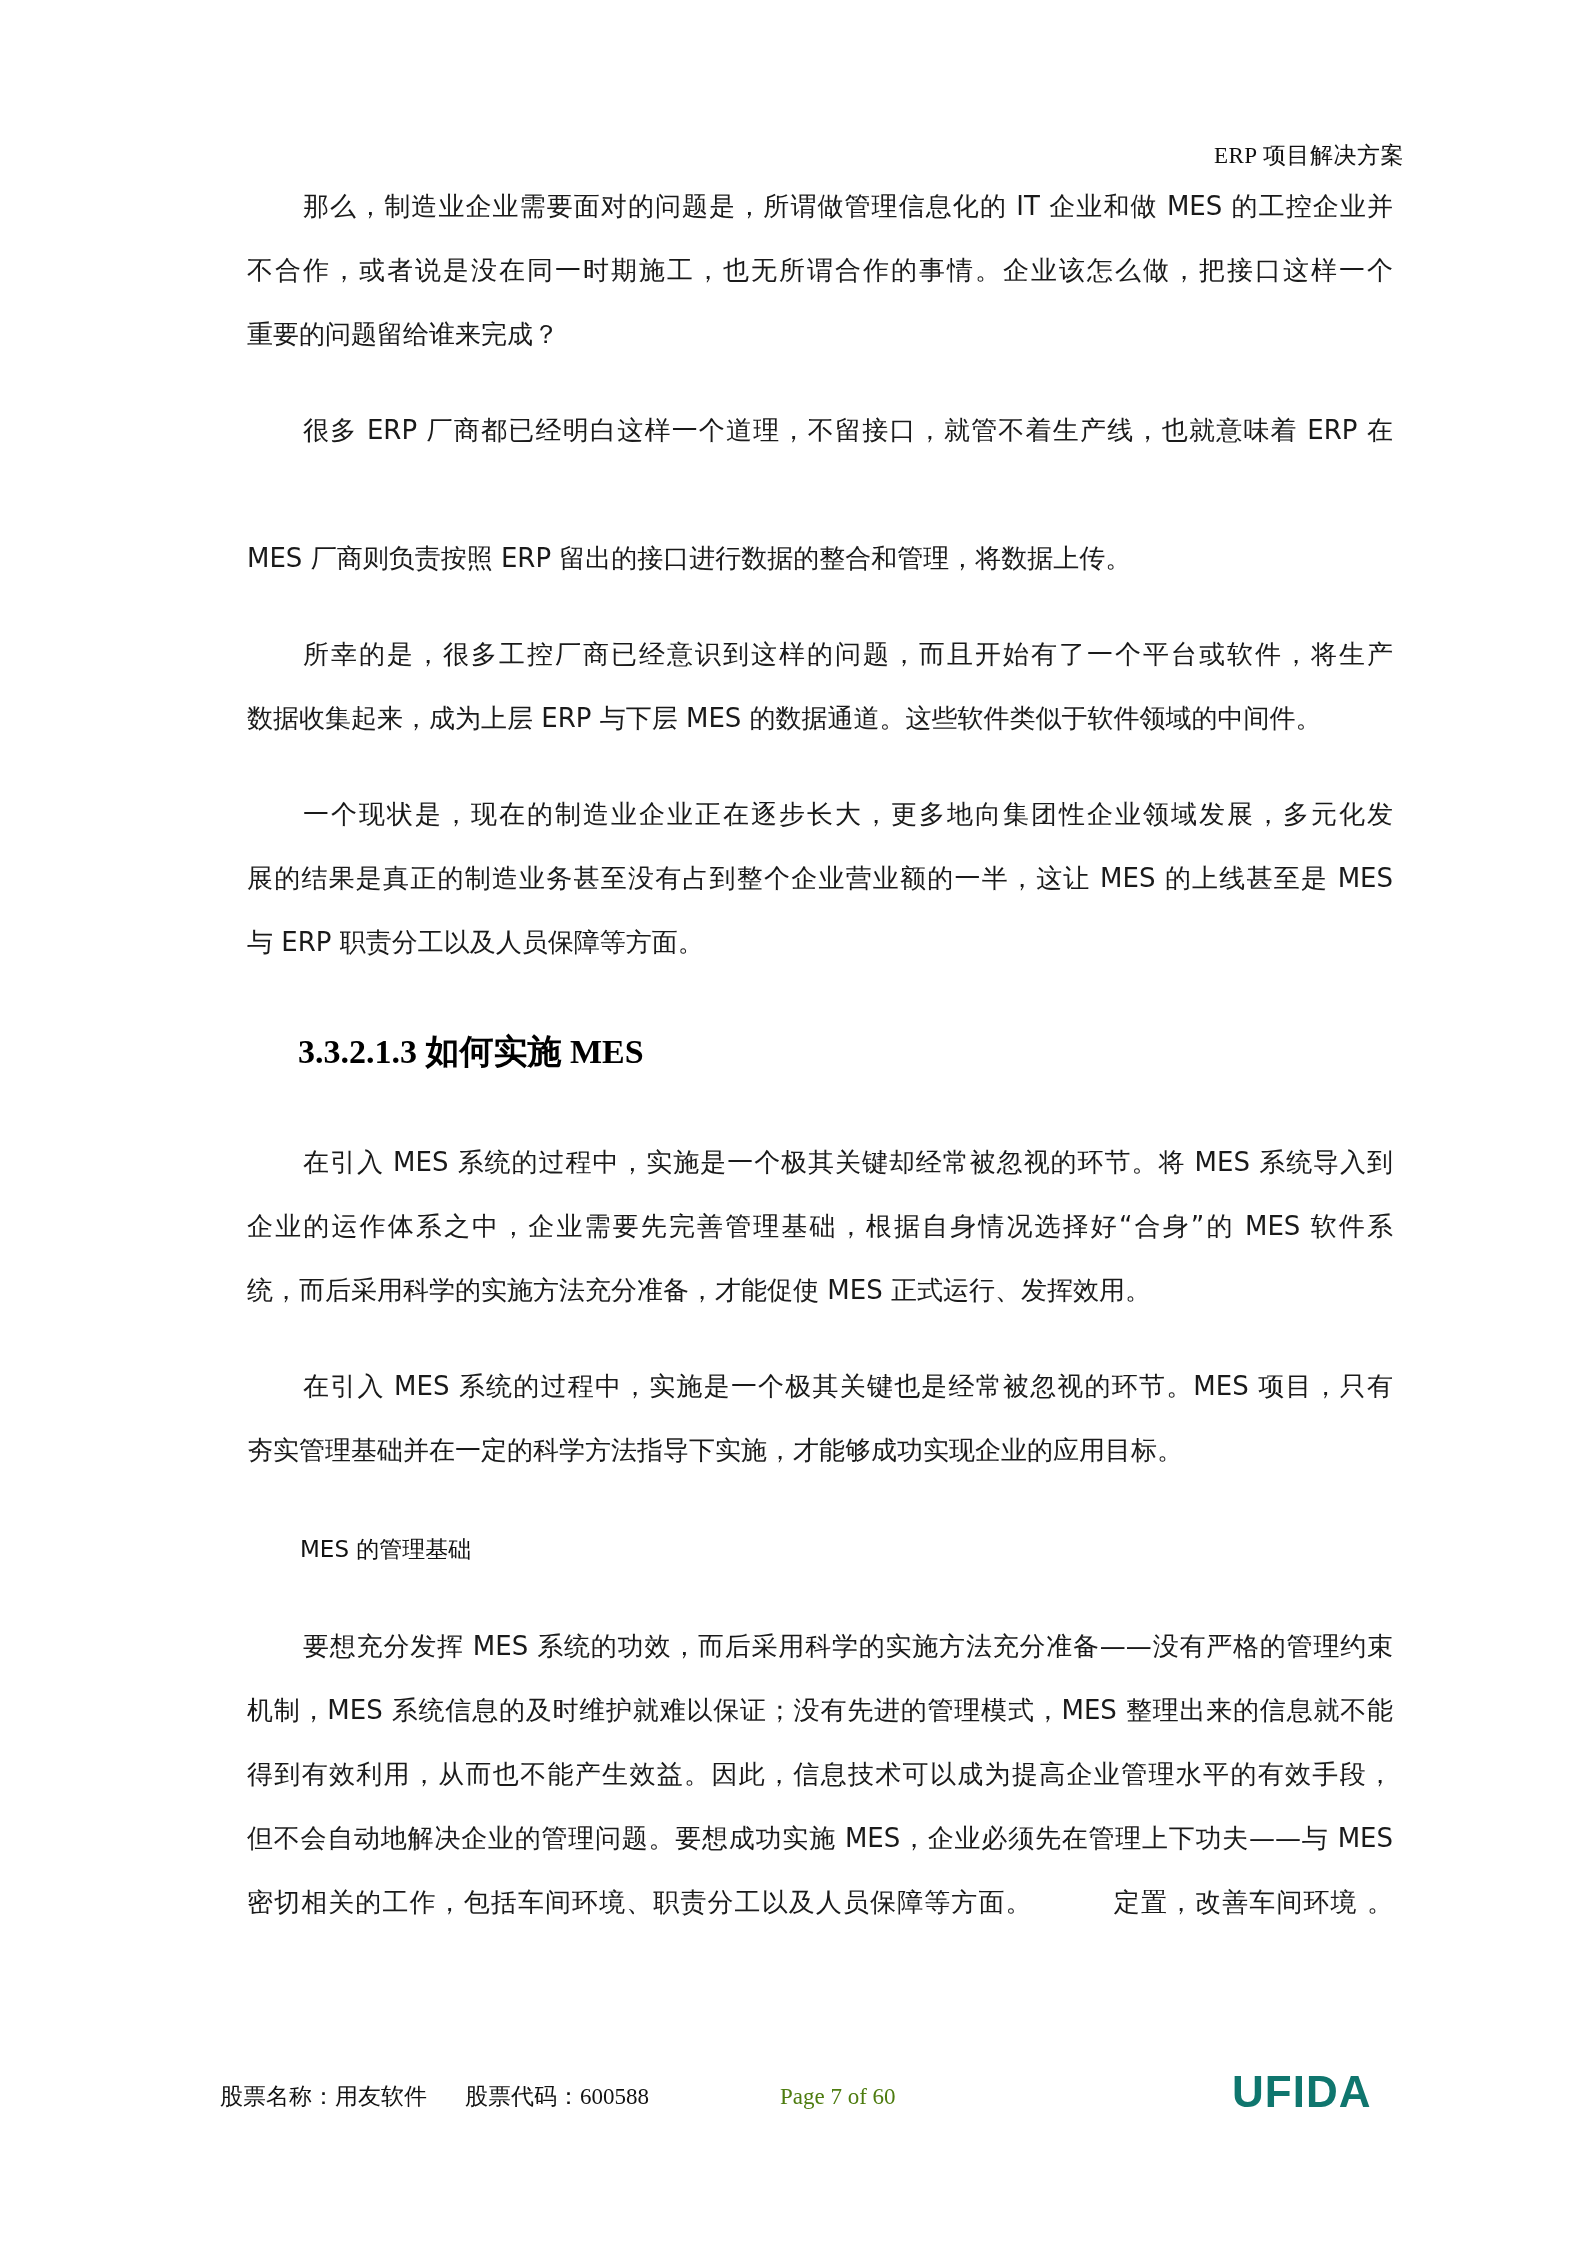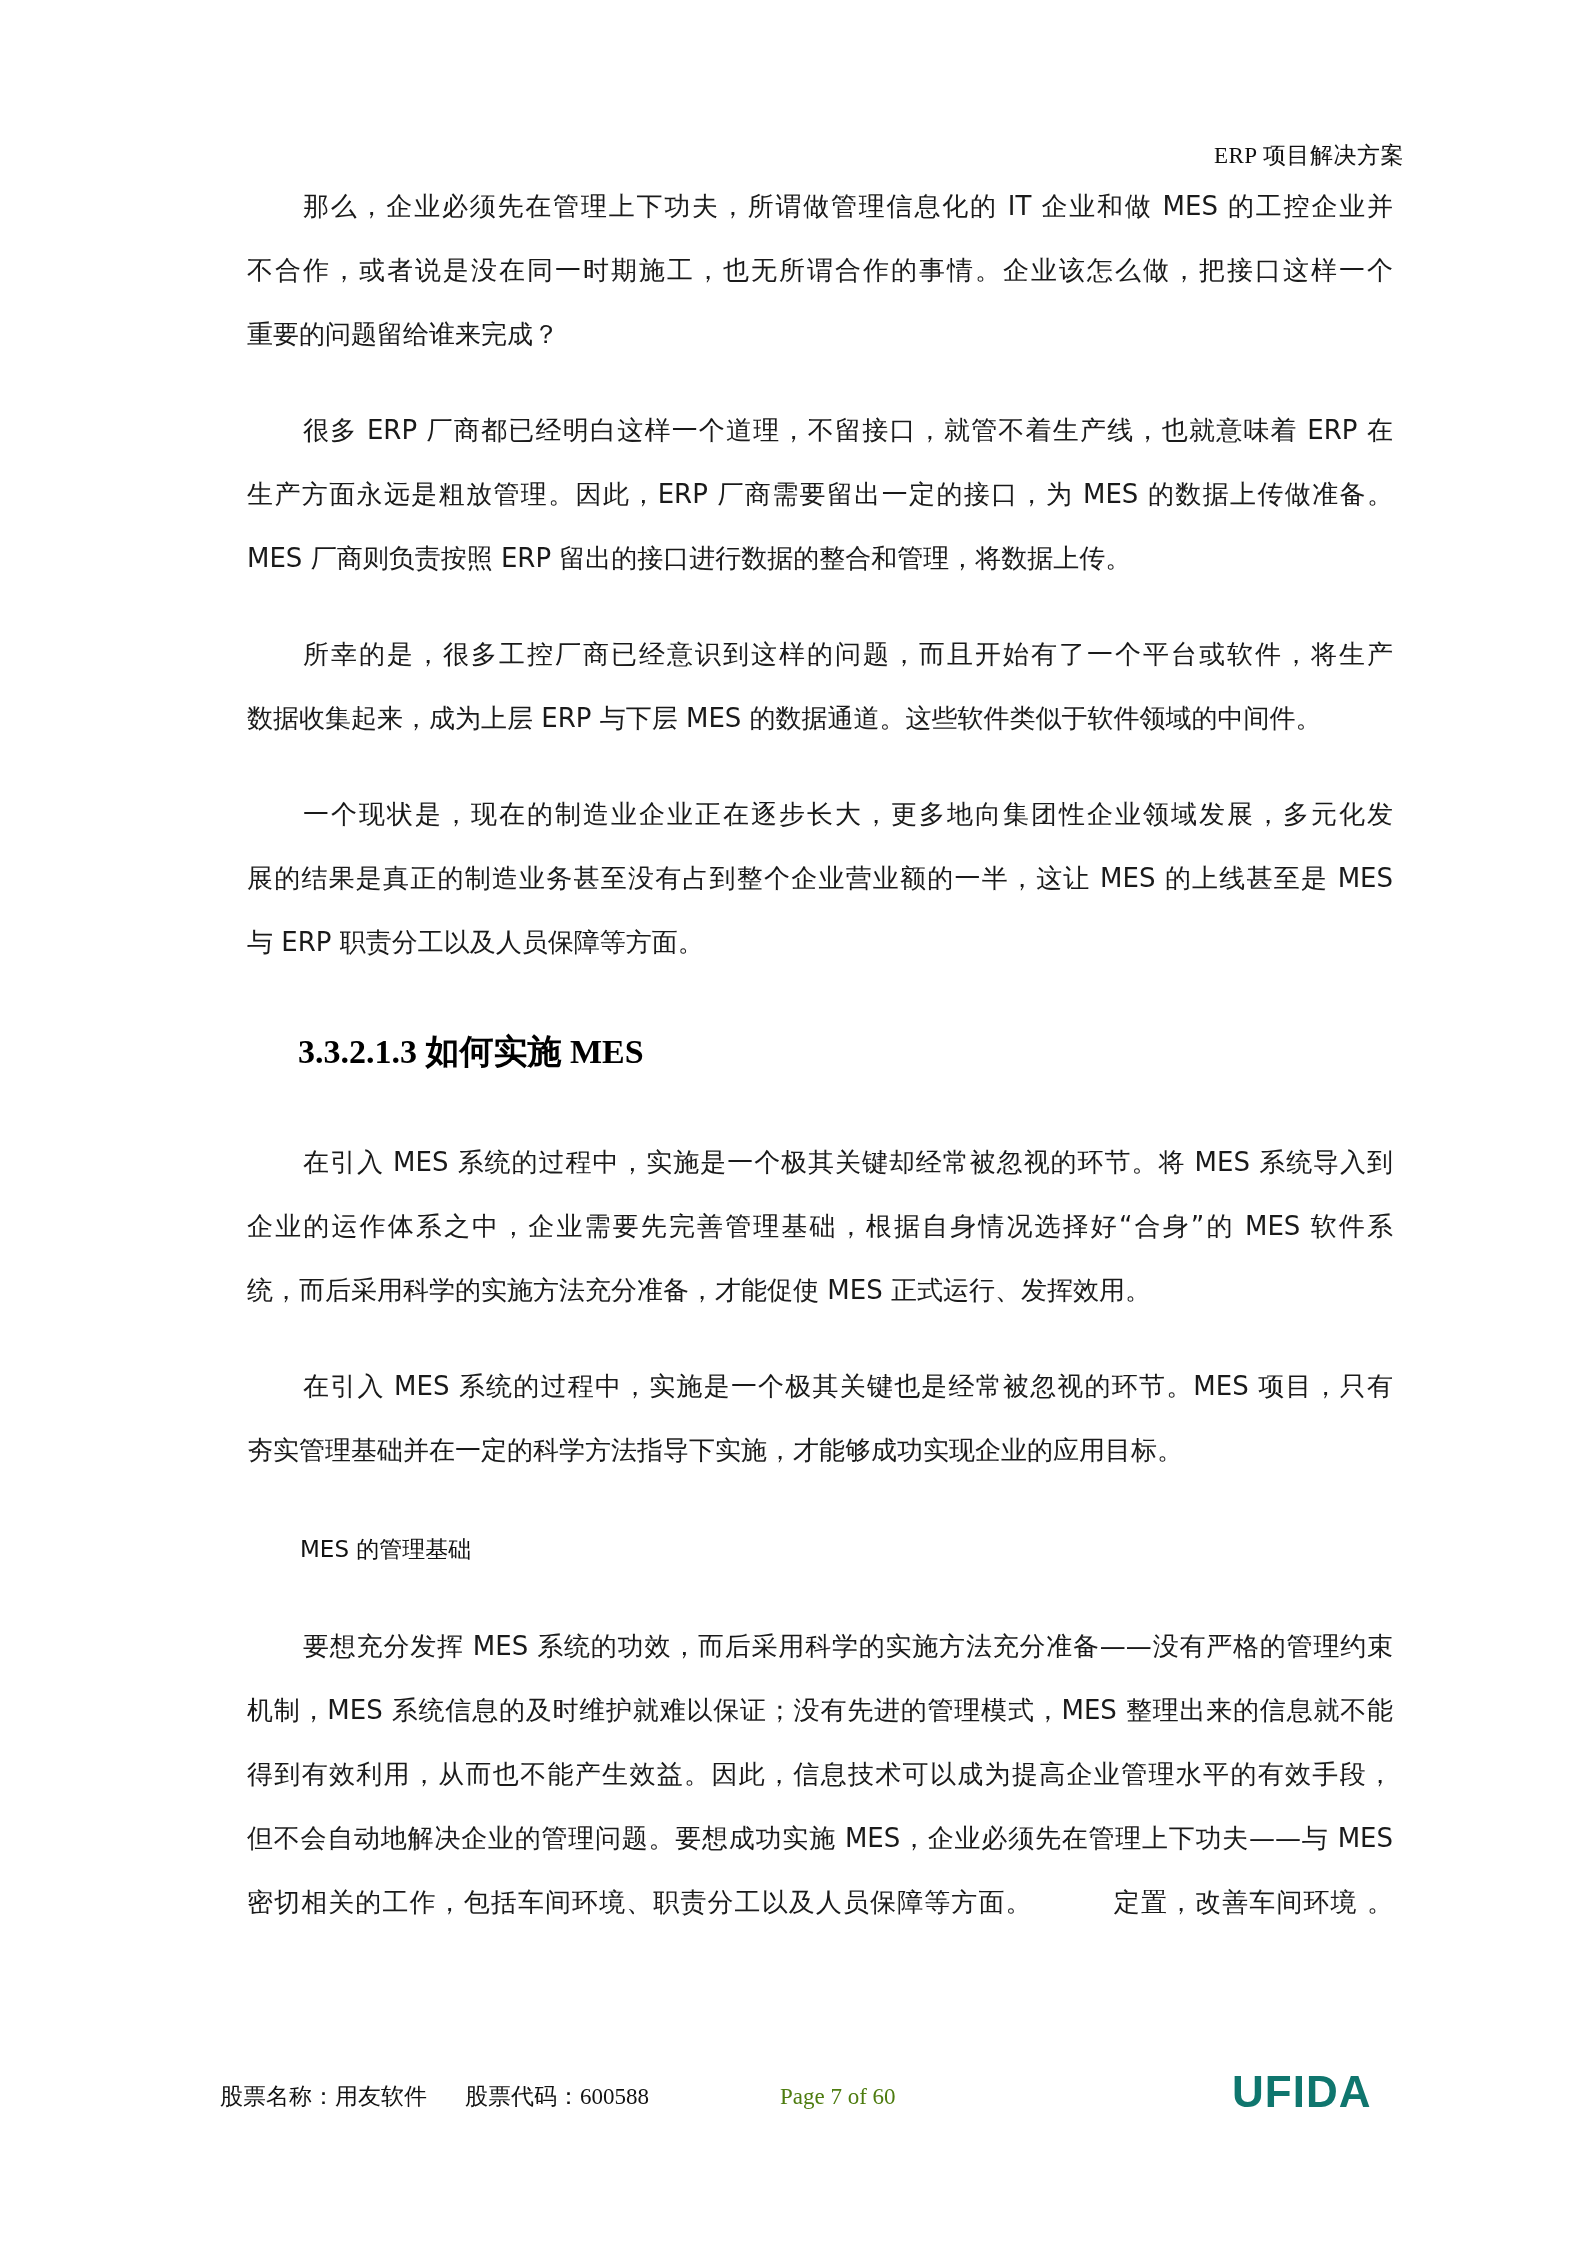--- a/index.html
+++ b/index.html
@@ -106,26 +106,25 @@
       color: #0f766e;
     }
   </style>
 </head>
 <body>
 
 <div class="page">
 
   <div class="header">ERP 项目解决方案</div>
 
-  <div class="line indent" style="top:190px">那么，企业必须先在管理上下功夫，所谓做管理信息化的 IT 企业和做 MES 的工控企业并</div>
+  <div class="line indent" style="top:190px">那么，制造业企业需要面对的问题是，所谓做管理信息化的 IT 企业和做 MES 的工控企业并</div>
   <div class="line" style="top:254px">不合作，或者说是没在同一时期施工，也无所谓合作的事情。企业该怎么做，把接口这样一个</div>
   <div class="line last" style="top:318px">重要的问题留给谁来完成？</div>
 
   <div class="line indent" style="top:414px">很多 ERP 厂商都已经明白这样一个道理，不留接口，就管不着生产线，也就意味着 ERP 在</div>
-  <div class="line" style="top:478px">生产方面永远是粗放管理。因此，ERP 厂商需要留出一定的接口，为 MES 的数据上传做准备。</div>
   <div class="line last" style="top:542px">MES 厂商则负责按照 ERP 留出的接口进行数据的整合和管理，将数据上传。</div>
 
   <div class="line indent" style="top:638px">所幸的是，很多工控厂商已经意识到这样的问题，而且开始有了一个平台或软件，将生产</div>
   <div class="line last" style="top:702px">数据收集起来，成为上层 ERP 与下层 MES 的数据通道。这些软件类似于软件领域的中间件。</div>
 
   <div class="line" style="top:862px">展的结果是真正的制造业务甚至没有占到整个企业营业额的一半，这让 MES 的上线甚至是 MES</div>
   <div class="line indent" style="top:798px">一个现状是，现在的制造业企业正在逐步长大，更多地向集团性企业领域发展，多元化发</div>
   <div class="line last" style="top:926px">与 ERP 职责分工以及人员保障等方面。</div>
 
   <div class="heading">3.3.2.1.3 如何实施 MES</div>

